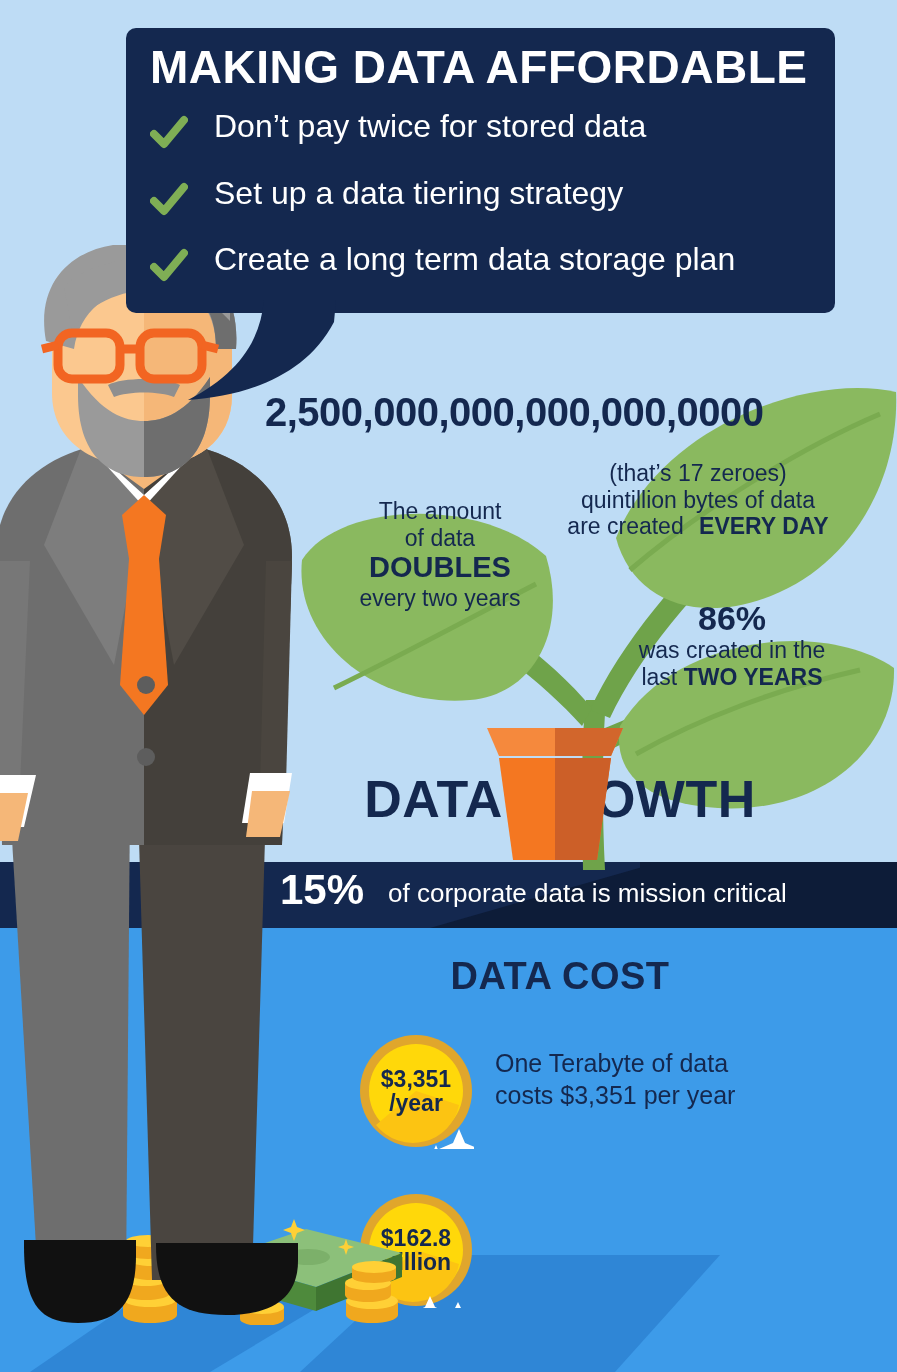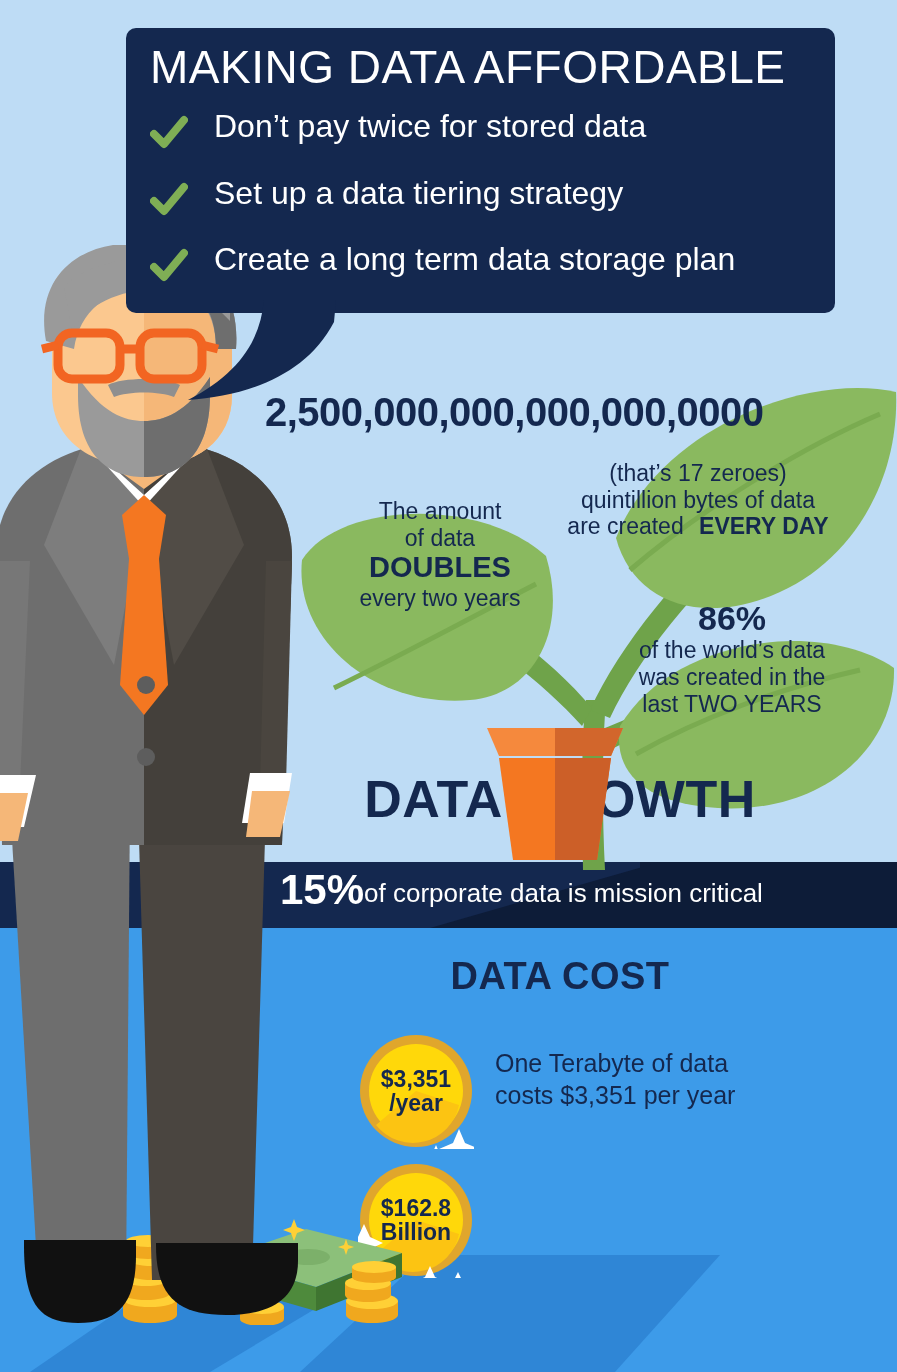--- a/index.html
+++ b/index.html
@@ -25,21 +25,21 @@
   .floor-shadow-b { left:300px; top:1255px; width:420px; height:117px;
       background:#2f86d6; clip-path:polygon(30% 0,100% 0,75% 100%,0 100%); }
 
   
   .header-panel {
     left:126px; top:28px; width:709px; height:285px;
     background:#14284f; border-radius:10px;
   }
   .header-title {
     left:150px; top:40px; width:680px;
-    color:#ffffff; font-size:46px; font-weight:normal; letter-spacing:.5px;
+    color:#ffffff; font-size:46px; font-weight:bold; letter-spacing:.5px;
     white-space:nowrap;
   }
   .bullet-row { left:150px; width:700px; height:46px; }
   .bullet-row .chk { position:absolute; left:0; top:4px; width:38px; height:38px; }
   .bullet-row .btxt {
     position:absolute; left:64px; top:-2px;
     color:#ffffff; font-size:32px; font-weight:300; white-space:nowrap;
   }
   .b1 { top:110px; } .b2 { top:177px; } .b3 { top:243px; }
 
@@ -56,61 +56,61 @@
   .leaf-txt { position:absolute; color:#14284f; text-align:center; line-height:1.16; }
 
   .leaf1-txt { left:330px; top:498px; width:220px; font-size:23px; }
   .leaf1-txt .big { font-size:29px; font-weight:bold; display:block; }
 
   .leaf2-txt { left:548px; top:460px; width:300px; font-size:23px; text-align:center; }
   .leaf2-txt .bold { font-weight:bold;margin-left:9px; }
 
   .leaf3-txt { left:612px; top:600px; width:240px; font-size:23px; text-align:center; }
   .leaf3-txt .pct { font-size:34px; font-weight:bold; display:block; line-height:1.1; }
-  .leaf3-txt .bold { font-weight:normal; }
+  .leaf3-txt .bold { font-weight:bold; }
 
   
   .bignum {
     left:265px; top:390px; width:620px;
     color:#14284f; font-size:40px; font-weight:bold; letter-spacing:-.5px;
     white-space:nowrap;
   }
 
   
   .pot { left:485px; top:728px; width:140px; height:132px; }
 
   
   .data-growth {
     left:250px; top:769px; width:620px; text-align:center;
     color:#14284f; font-size:52px; font-weight:bold; letter-spacing:.5px;
   }
 
   
   .pct15 { left:280px; top:866px; width:600px; color:#ffffff; white-space:nowrap; }
   .pct15 .n { font-size:42px; font-weight:bold; vertical-align:-2px; }
-  .pct15 .t { font-size:26px; margin-left:0; }
+  .pct15 .t { font-size:26px; margin-left:24px; }
 
   
   .data-cost {
     left:250px; top:955px; width:620px; text-align:center;
     color:#14284f; font-size:38px; font-weight:bold; letter-spacing:.5px;
   }
 
   
   .coin-badge { width:116px; height:116px; }
   .coin-label {
     position:absolute; left:0; top:0; width:116px; height:116px;
     display:flex; flex-direction:column; justify-content:center; align-items:center;
     color:#14284f; font-size:23px; font-weight:bold; line-height:1.05; text-align:center;
   }
   .coin-row-txt { color:#14284f; font-size:25px; line-height:1.28; }
 
   .row1-coin { left:358px; top:1033px; }
   .row1-txt  { left:495px; top:1047px; width:360px; }
-  .row2-coin { left:358px; top:1162px; }
+  .row2-coin { left:358px; top:1192px; }
   .row2-txt  { left:495px; top:1180px; width:360px; }
 
   .money { left:110px; top:1215px; width:300px; height:110px; }
 </style>
 </head>
 <body>
 
 <div id="stage">
 
   <div class="abs bg-top"></div>
@@ -151,21 +151,20 @@
 
   <div class="abs leaf-txt leaf1-txt">
     <div>The amount</div>
     <div>of data</div>
     <span class="big">DOUBLES</span>
     <div>every two years</div>
   </div>
 
   <div class="abs leaf-txt leaf3-txt">
     <span class="pct">86%</span>
-    <div>of the world’s data</div>
     <div>was created in the</div>
     <div><span>last </span><span class="bold">TWO YEARS</span></div>
   </div>
 
   <div class="abs data-growth">DATA GROWTH</div>
 
   <svg class="abs pot" viewBox="0 0 140 132">
     <path d="M2 0 L138 0 L126 28 L14 28 Z" fill="#f5893d"></path>
     <path d="M70 0 L138 0 L126 28 L70 28 Z" fill="#d2662c"></path>
     <path d="M14 30 L126 30 L112 132 L28 132 Z" fill="#f47721"></path>

